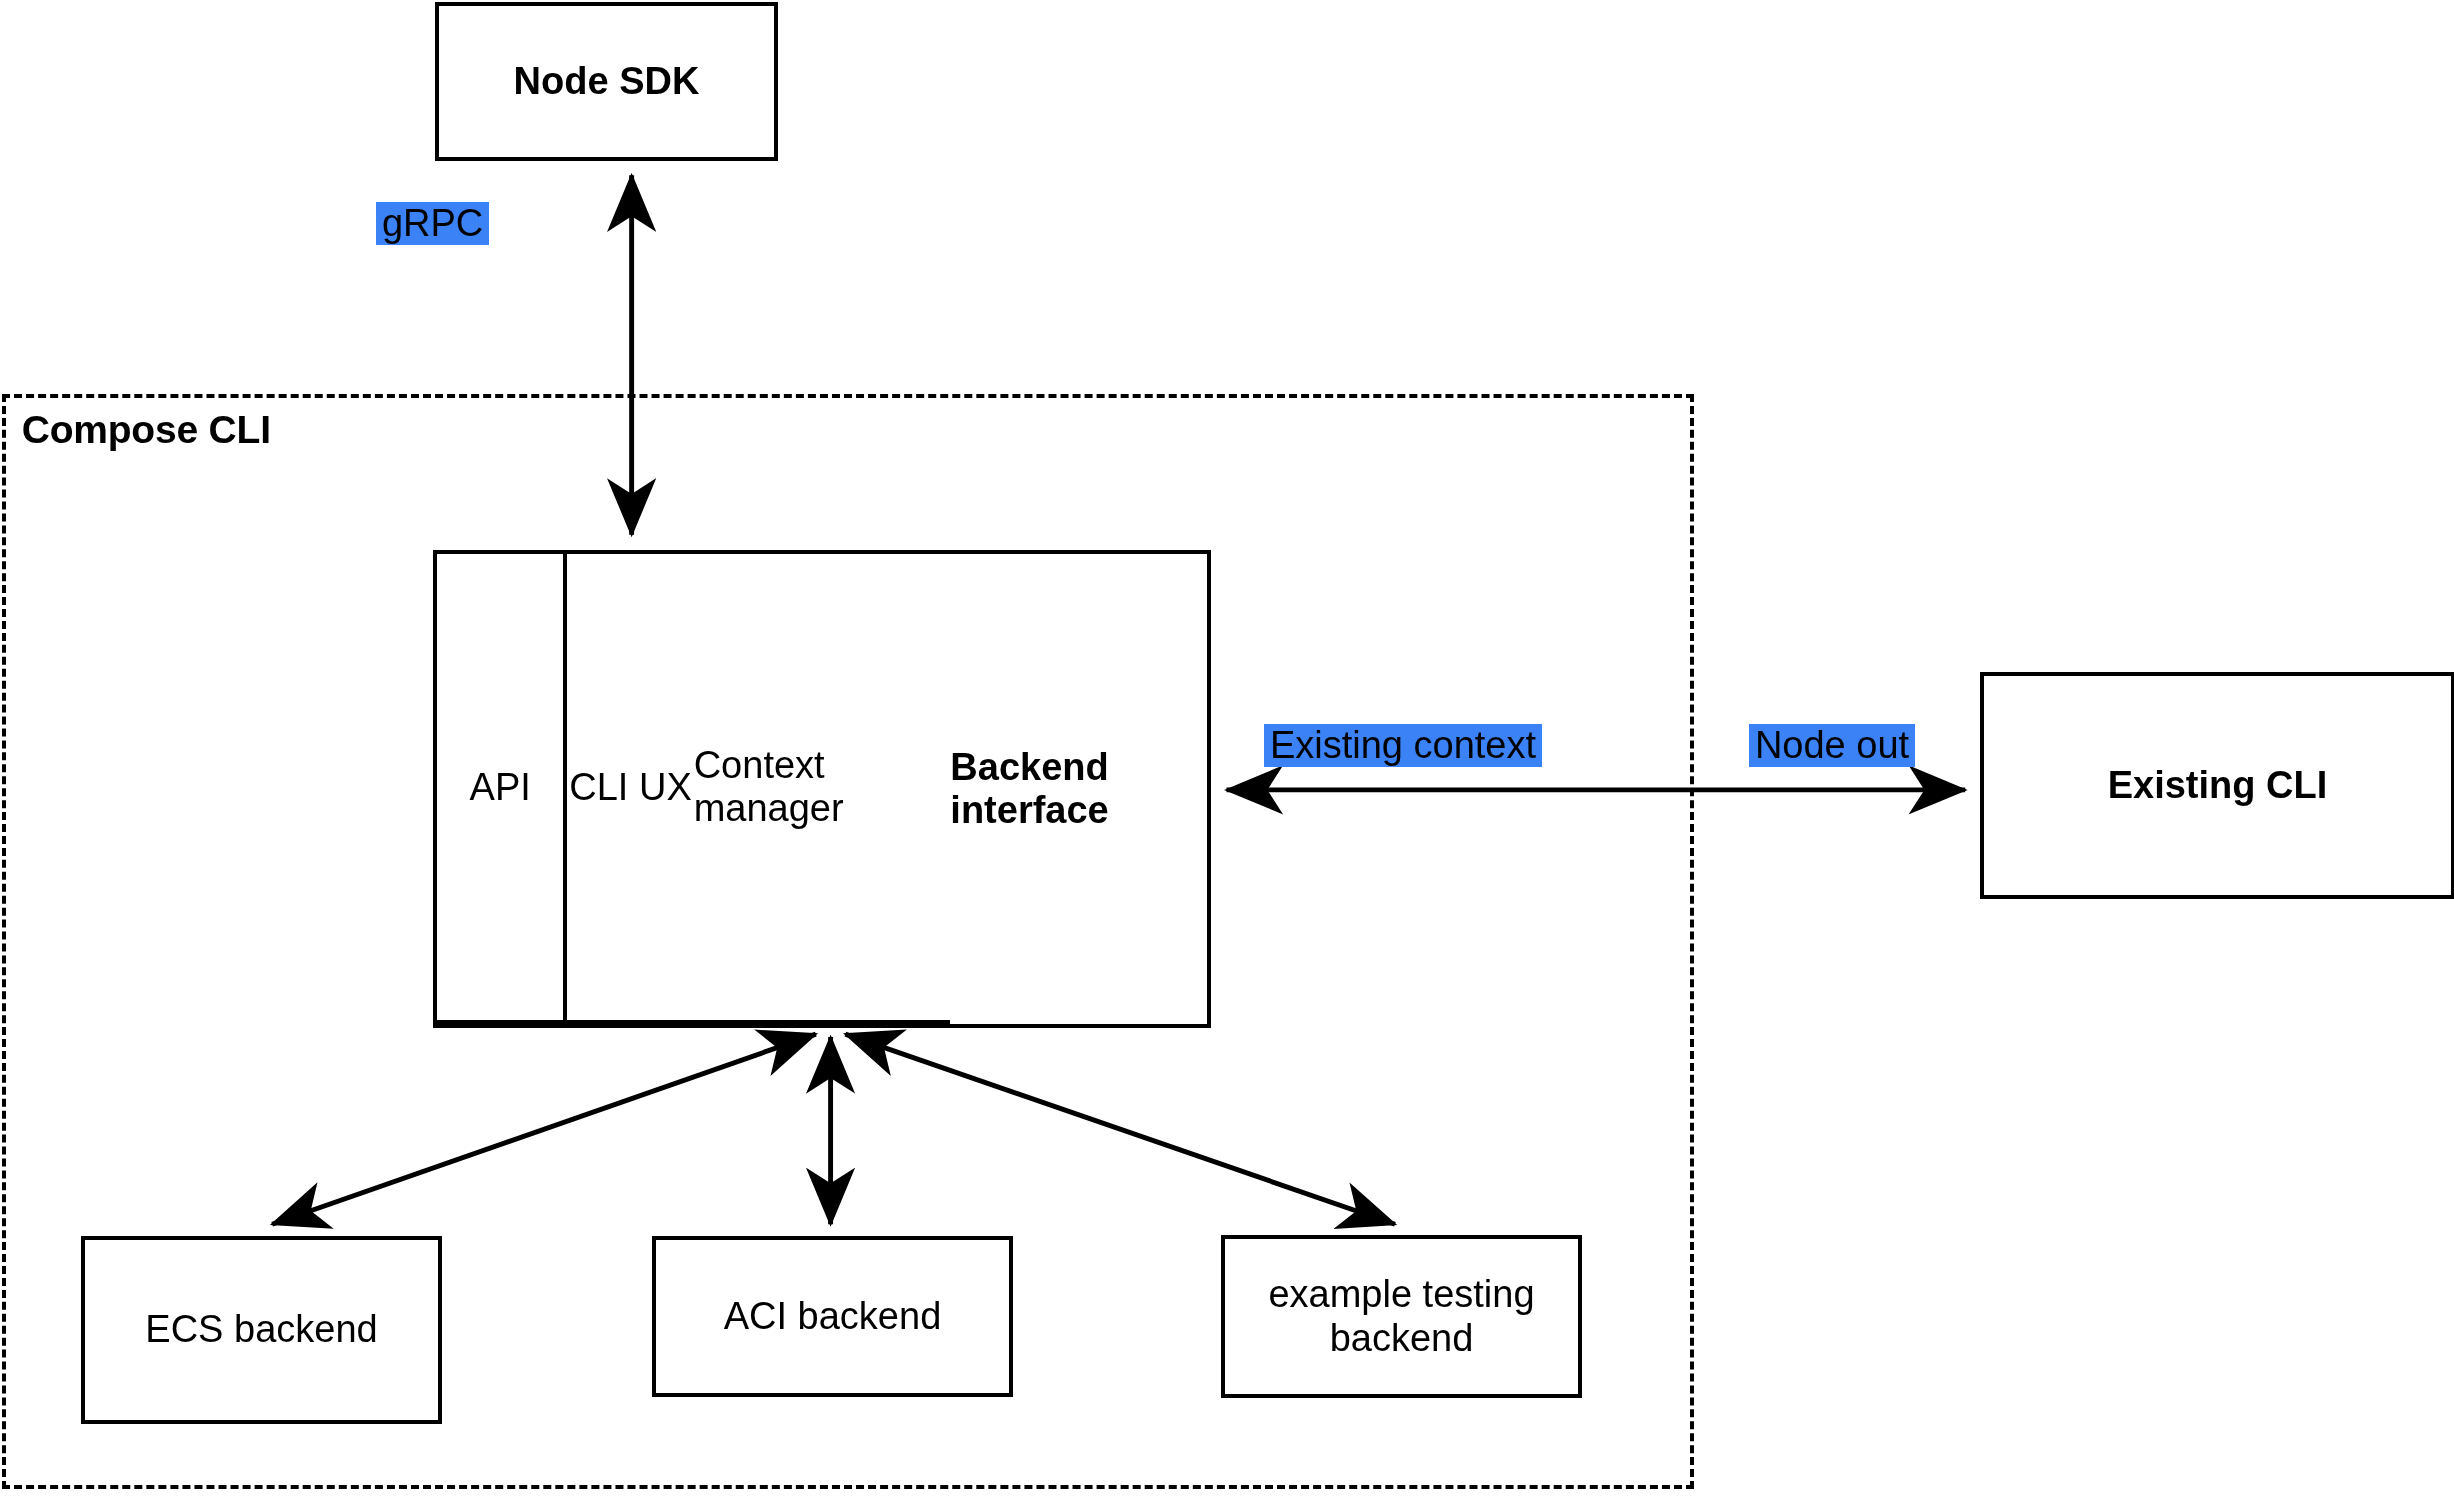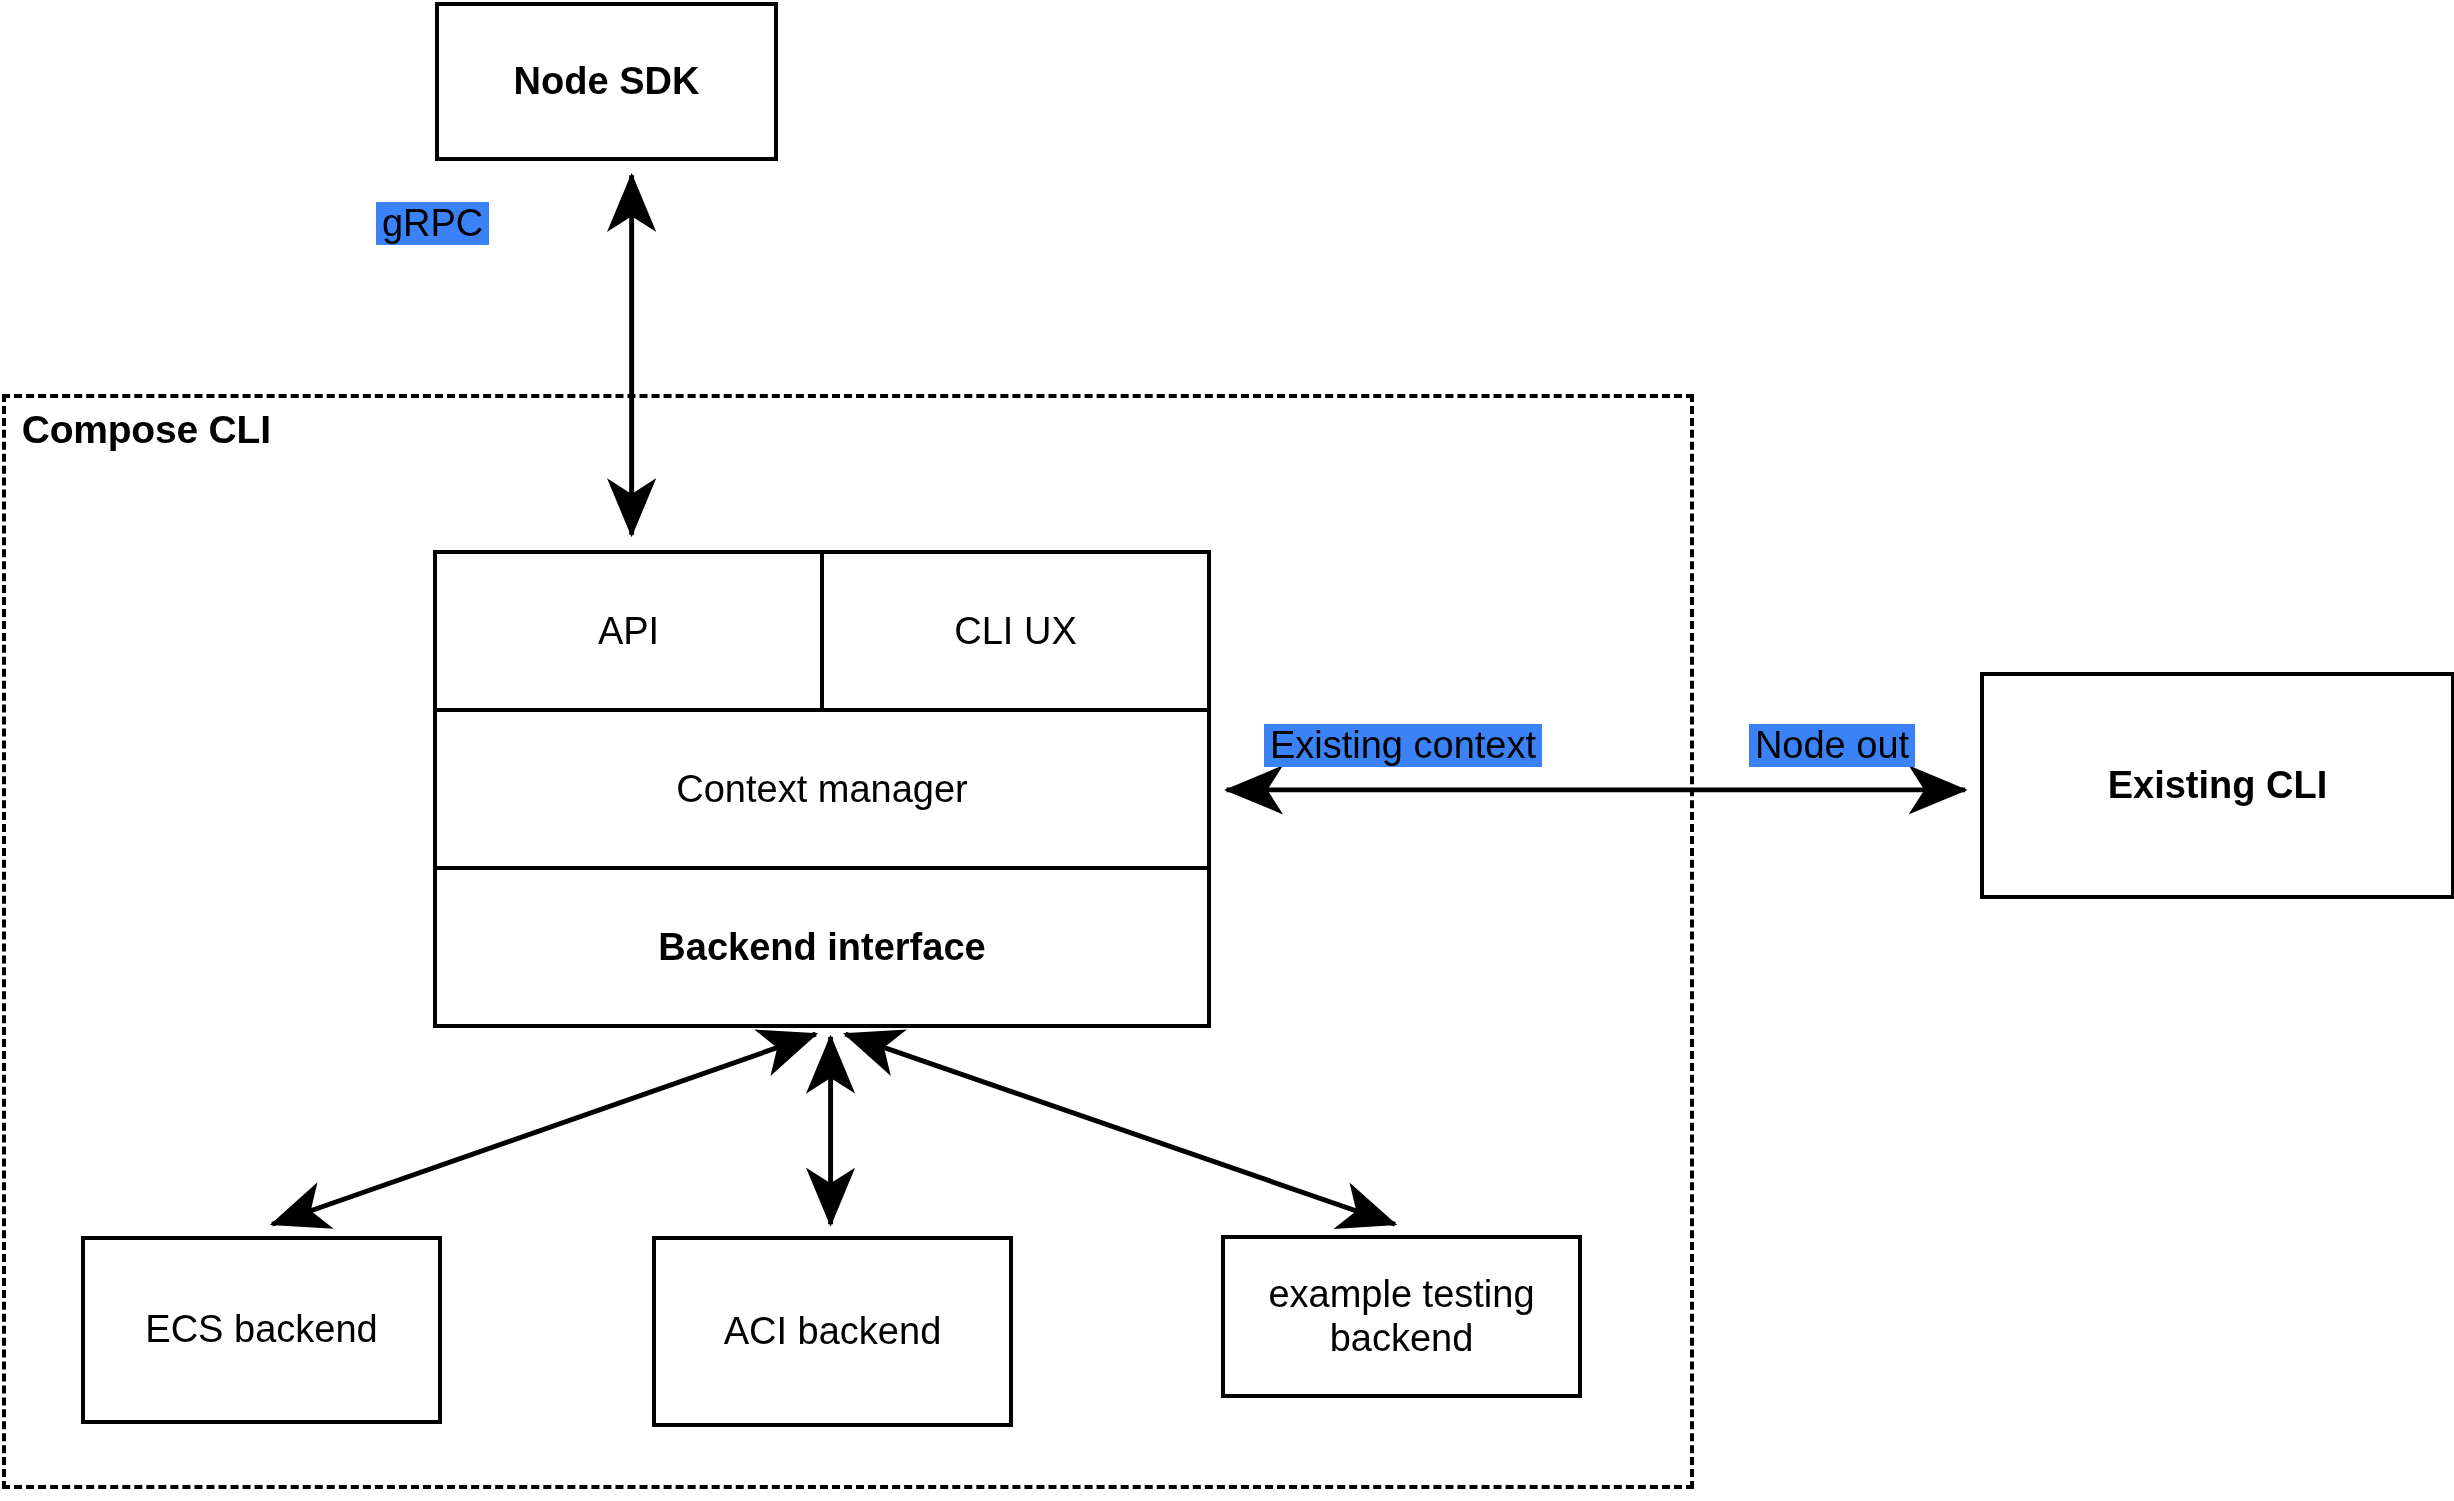--- a/index.html
+++ b/index.html
@@ -73,21 +73,21 @@
   #node-compose-stack {
     position: absolute;
     left: 433px;
     top: 550px;
     width: 778px;
     height: 478px;
     box-sizing: border-box;
     border: 4.9px solid #000000;
     background: #ffffff;
     display: flex;
-    flex-direction: column;
+    flex-direction: row;
   }
   .stack-row {
     flex: 1 1 0;
     display: flex;
     box-sizing: border-box;
     border-bottom: 4.9px solid #000000;
   }
   .stack-row:last-child { border-bottom: none; font-weight: bold; }
   .stack-cell {
     flex: 1 1 0;
@@ -110,21 +110,21 @@
     color: #000000;
     white-space: nowrap;
     background: #3b82f6;
     padding: 0 5.9px;
   }
 
   
   #node-node-sdk   { left: 435px;  top: 2px;    width: 343px; height: 159px; }
   #node-existing-cli { left: 1980px; top: 672px; width: 475px; height: 227px; justify-content: center; }
   #node-ecs-backend  { left: 81px;  top: 1236px; width: 361px; height: 188px; text-align: center; }
-  #node-aci-backend  { left: 652px; top: 1236px; width: 361px; height: 191px; }
+  #node-aci-backend  { left: 652px; top: 1236px; width: 361px; height: 161px; }
   #node-example-backend { left: 1221px; top: 1235px; width: 361px; height: 163px; }
 </style>
 </head>
 <body>
 
 <div id="canvas">
 
   <div id="group-compose-cli"></div>
   <div id="group-compose-cli-title">Compose CLI</div>
 

